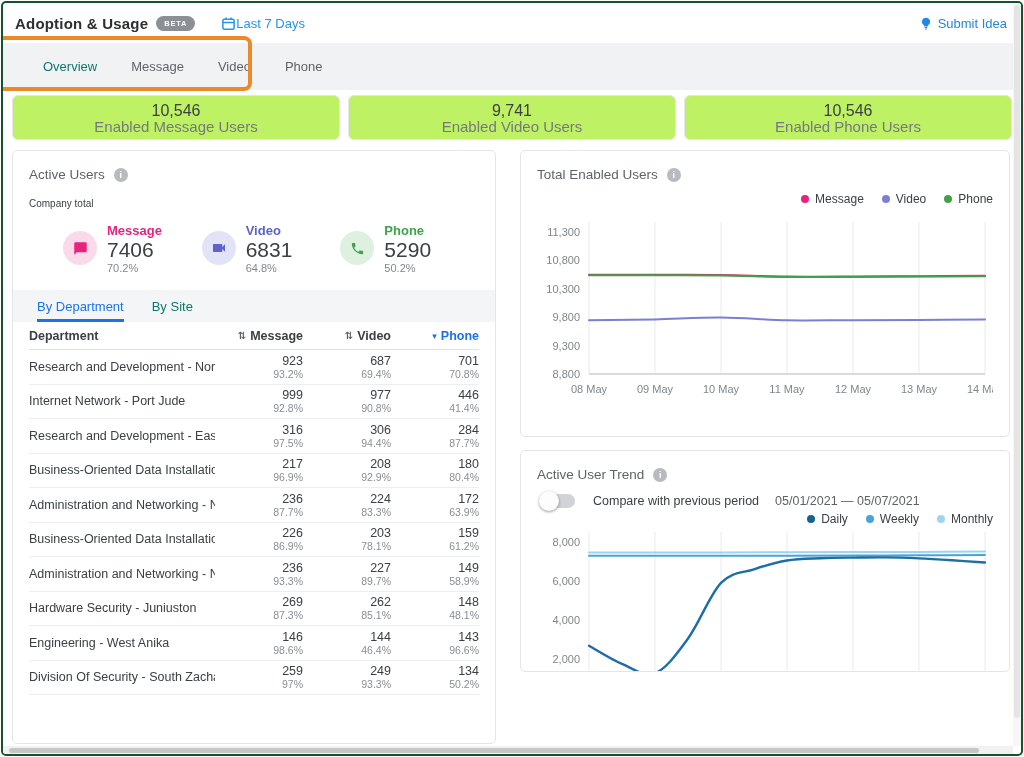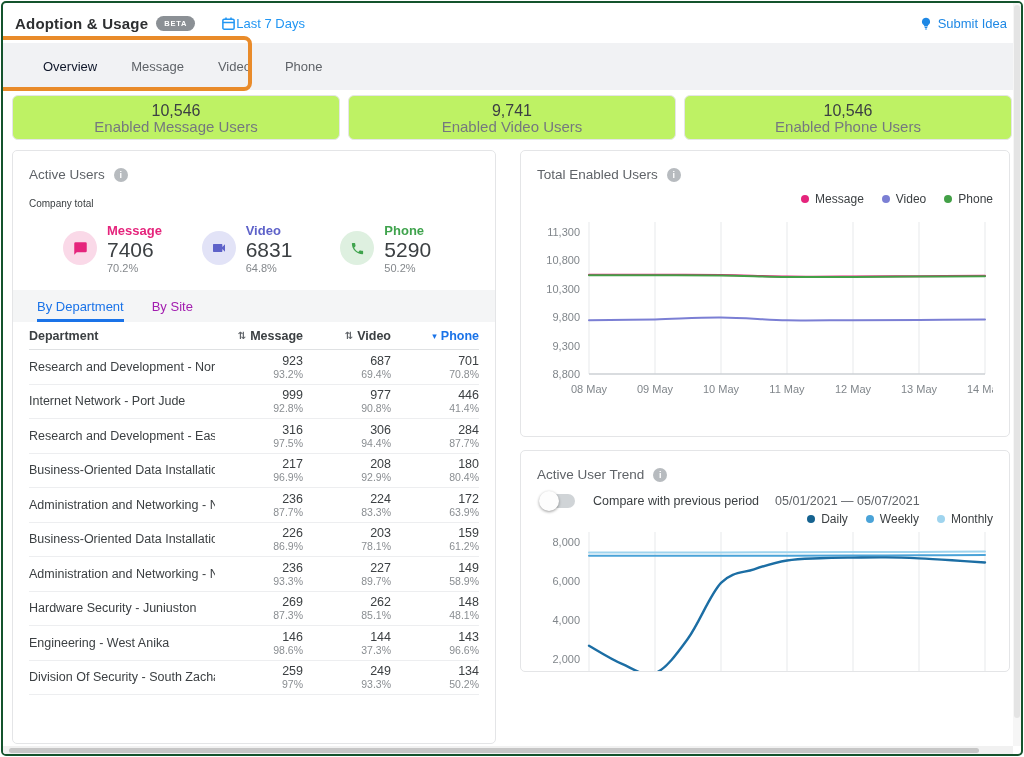--- a/index.html
+++ b/index.html
@@ -16,21 +16,21 @@
     padding:3px 8px; border-radius:9px; margin-left:8px; }
   .datefilter { display:flex; align-items:center; margin-left:26px; color:#2196f3;
     font-size:13px; cursor:pointer; }
   .submit { display:flex; align-items:center; gap:5px; color:#1e88e5; font-size:13px; cursor:pointer; }
 
   
   .tabstrip { position:relative; height:47px; background:#f1f2f4; display:flex; align-items:stretch;
     padding-left:38px; gap:30px; }
   .tab { display:flex; align-items:center; font-size:13px; color:#5f6368; cursor:pointer;
     border-bottom:3px solid transparent; padding:3px 2px 0; }
-  .tab.active { color:#0f172a; border-bottom-color:#1a73e8; }
+  .tab.active { color:#0f766e; border-bottom-color:#1a73e8; }
   .annotation { position:absolute; left:-17px; top:-7px; width:266px; height:55px;
     border:4px solid #e98b2a; border-radius:8px; pointer-events:none; z-index:10; }
 
   
   .cards { display:flex; gap:8px; margin:5px 9px 0; }
   .card { flex:1; background:#bef264; border:1px solid #e4e5e7; border-radius:6px; height:45px;
     display:flex; flex-direction:column; align-items:center; justify-content:center; }
   .card-value { font-size:16px; color:#3c4043; line-height:18px; }
   .card-label { font-size:15px; color:#75797e; line-height:14px; }
 
@@ -53,21 +53,21 @@
   .metric { flex:1; display:flex; align-items:flex-start; gap:10px; }
   .mcircle { width:34px; height:34px; border-radius:50%; display:flex; align-items:center;
     justify-content:center; margin-top:8px; }
   .mname { font-size:13px; font-weight:bold; }
   .mvalue { font-size:21px; color:#3c4043; line-height:24px; }
   .mpct { font-size:11px; color:#84888c; }
 
   
   .subtabs { margin:16px -16px 0; background:#f4f5f6; height:32px; display:flex; gap:28px;
     padding-left:24px; }
-  .subtab { display:flex; align-items:center; font-size:13px; color:#a21caf; cursor:pointer;
+  .subtab { display:flex; align-items:center; font-size:13px; color:#0f766e; cursor:pointer;
     border-bottom:3px solid transparent; padding-top:3px; }
   .subtab.active { color:#1a73e8; border-bottom-color:#1a73e8; }
 
   
   .thead { display:flex; align-items:center; height:28px; border-bottom:1px solid #dfe1e3;
     font-size:12.5px; color:#3c4043; font-weight:bold; }
   .tname-col { flex:1; }
   .num-col { width:88px; display:flex; justify-content:flex-end; align-items:center; gap:4px; cursor:pointer; }
   .sort-glyph { font-size:10px; color:#5f6368; }
   .num-col.sorted { color:#1a73e8; }
@@ -357,21 +357,21 @@
             </div>
 
             <div class="trow">
               <div class="tname-col">Engineering - West Anika</div>
               <div class="numcell">
                 <div class="cnt">146</div>
                 <div class="pct">98.6%</div>
               </div>
               <div class="numcell">
                 <div class="cnt">144</div>
-                <div class="pct">37.3%</div>
+                <div class="pct">46.4%</div>
               </div>
               <div class="numcell">
                 <div class="cnt">143</div>
                 <div class="pct">96.6%</div>
               </div>
             </div>
 
             <div class="trow">
               <div class="tname-col">Division Of Security - South Zachari...</div>
               <div class="numcell">

